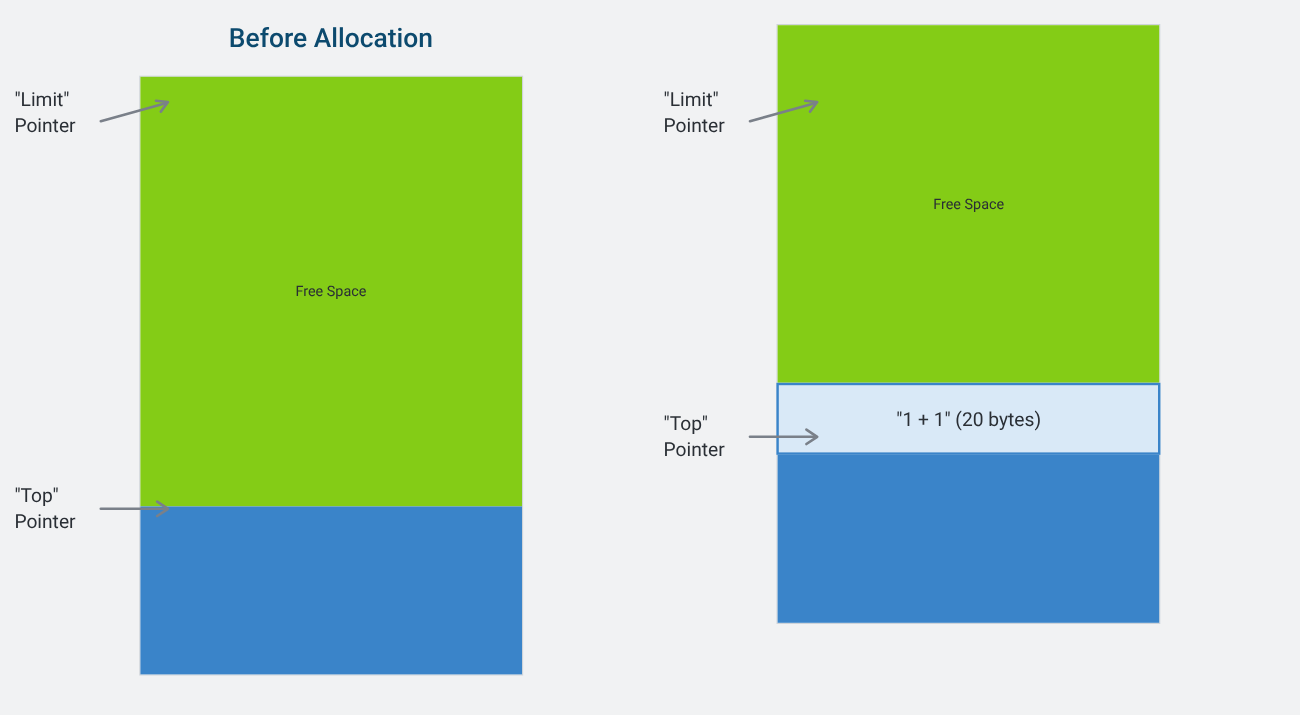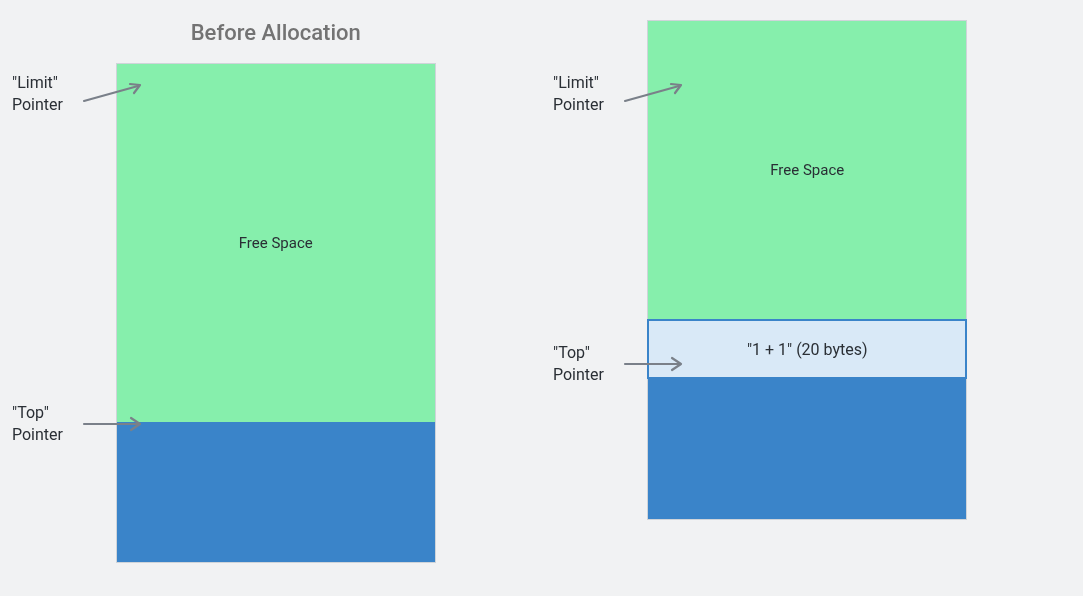--- a/index.html
+++ b/index.html
@@ -25,21 +25,21 @@
     .panel {
       flex: 1;
       position: relative;
       display: flex;
       flex-direction: column;
       align-items: center;
     }
     .panel-title {
       font-size: 22px;
       font-weight: 500;
-      color: #737373;
+      color: #0c4a6e;
       margin-bottom: 18px;
       text-align: center;
     }
     .memory-area {
       position: relative;
       width: 320px;
       height: 500px;
     }
     .memory-block {
       position: absolute;
@@ -50,23 +50,23 @@
       border: 1px solid #cfd4d9;
       background: #ffffff;
       display: flex;
       flex-direction: column;
     }
     .free-space {
       flex: 1;
       display: flex;
       align-items: center;
       justify-content: center;
-      font-size: 15px;
+      font-size: 12px;
       color: #2a2f35;
-      background: #86efac;
+      background: #84cc16;
     }
     .alloc-row {
       height: 60px;
       background: #d9e9f7;
       border: 2px solid #3a84c9;
       border-left-width: 2px;
       border-right-width: 2px;
       display: flex;
       align-items: center;
       justify-content: center;

